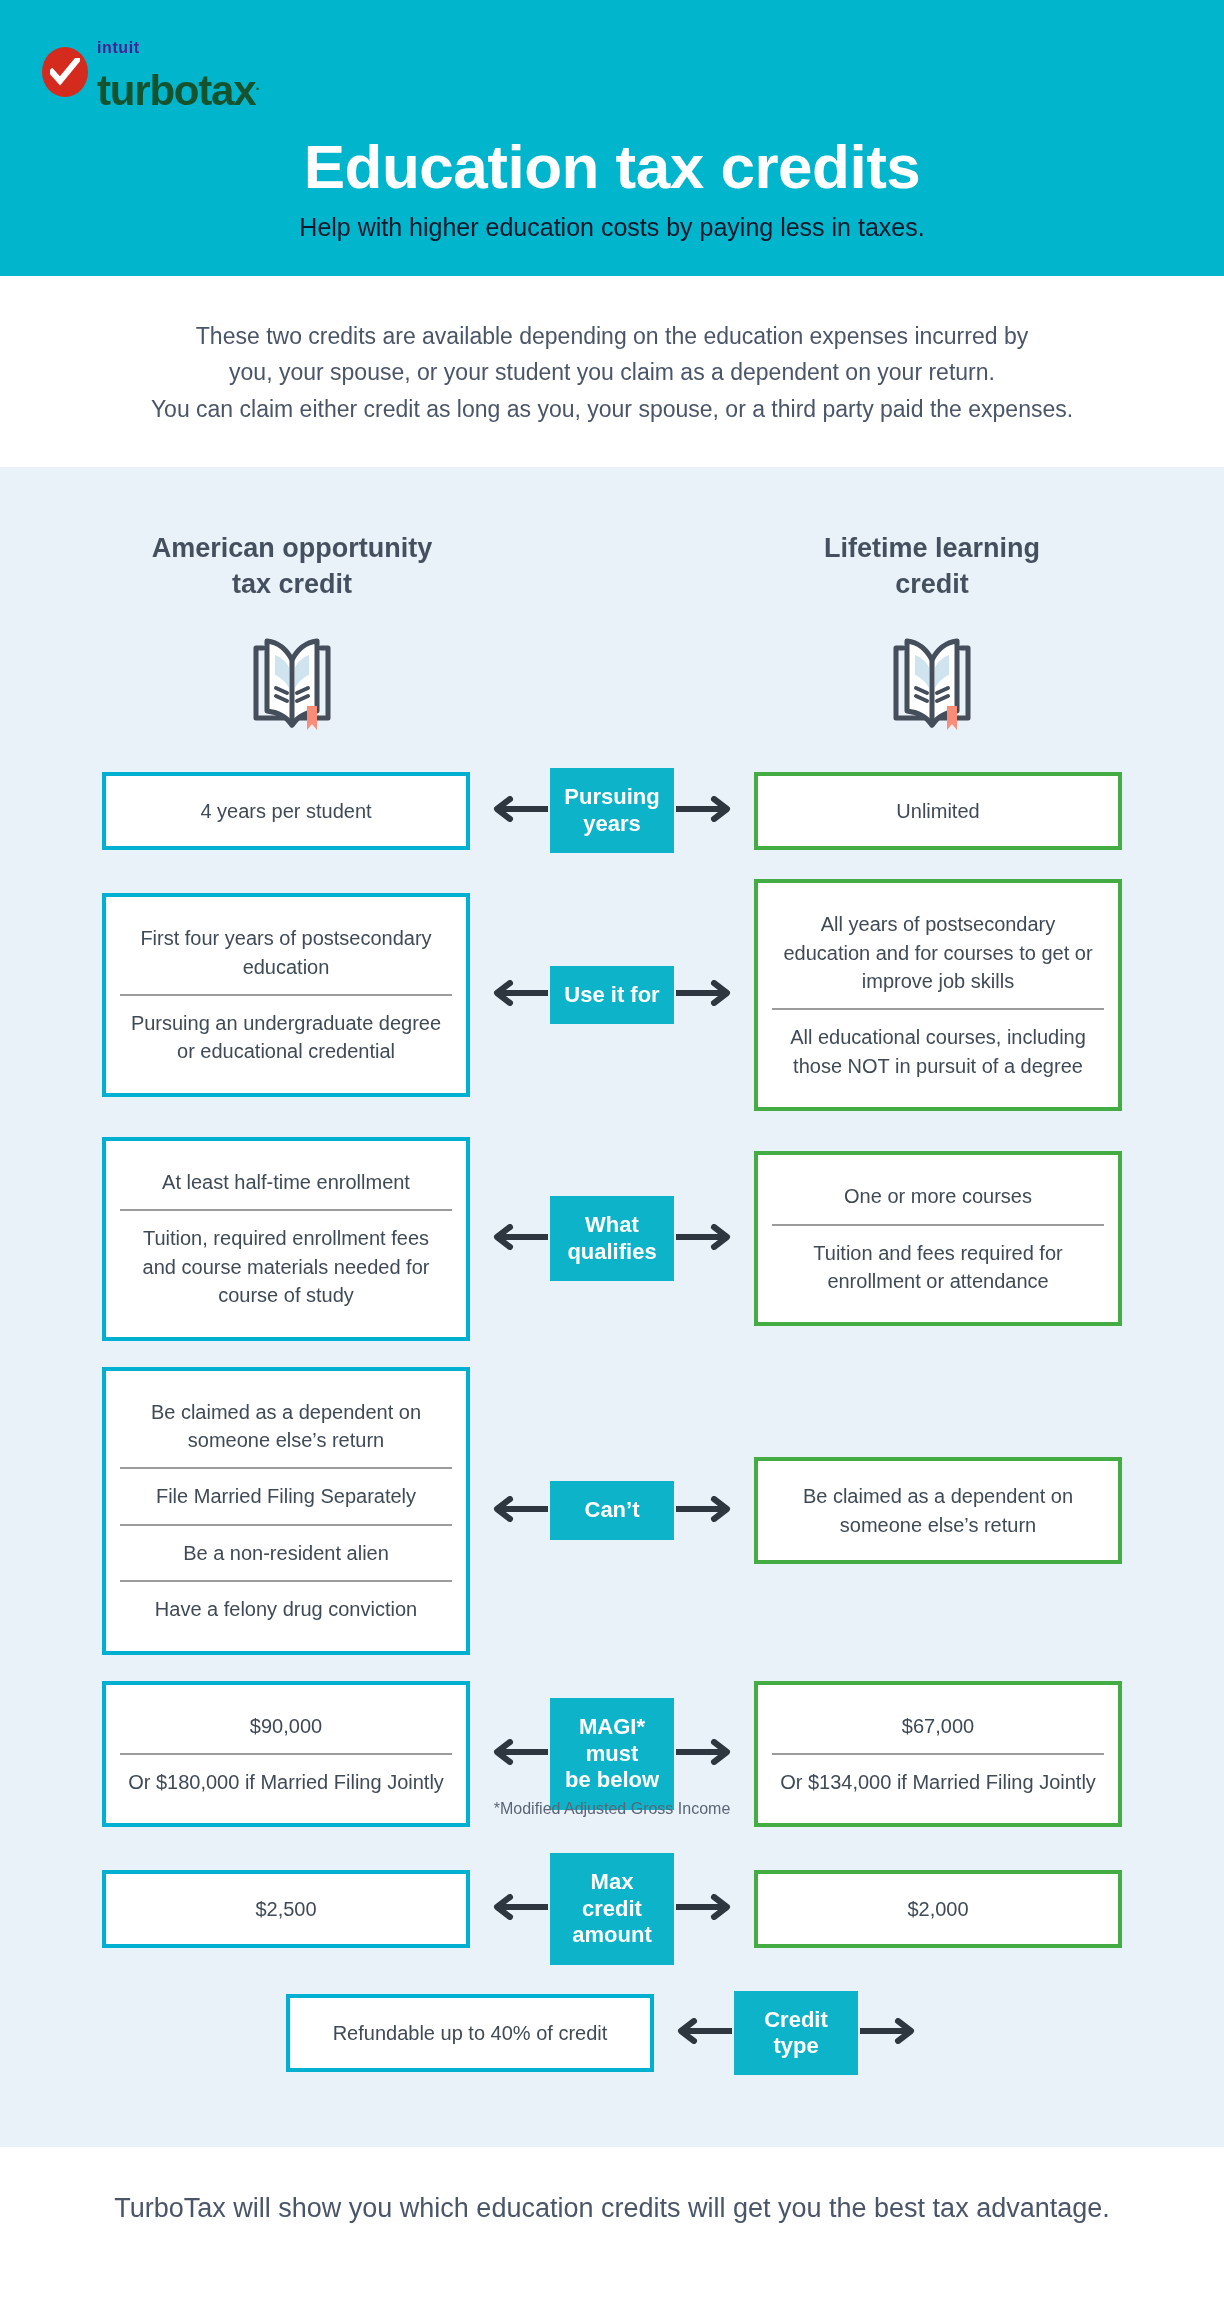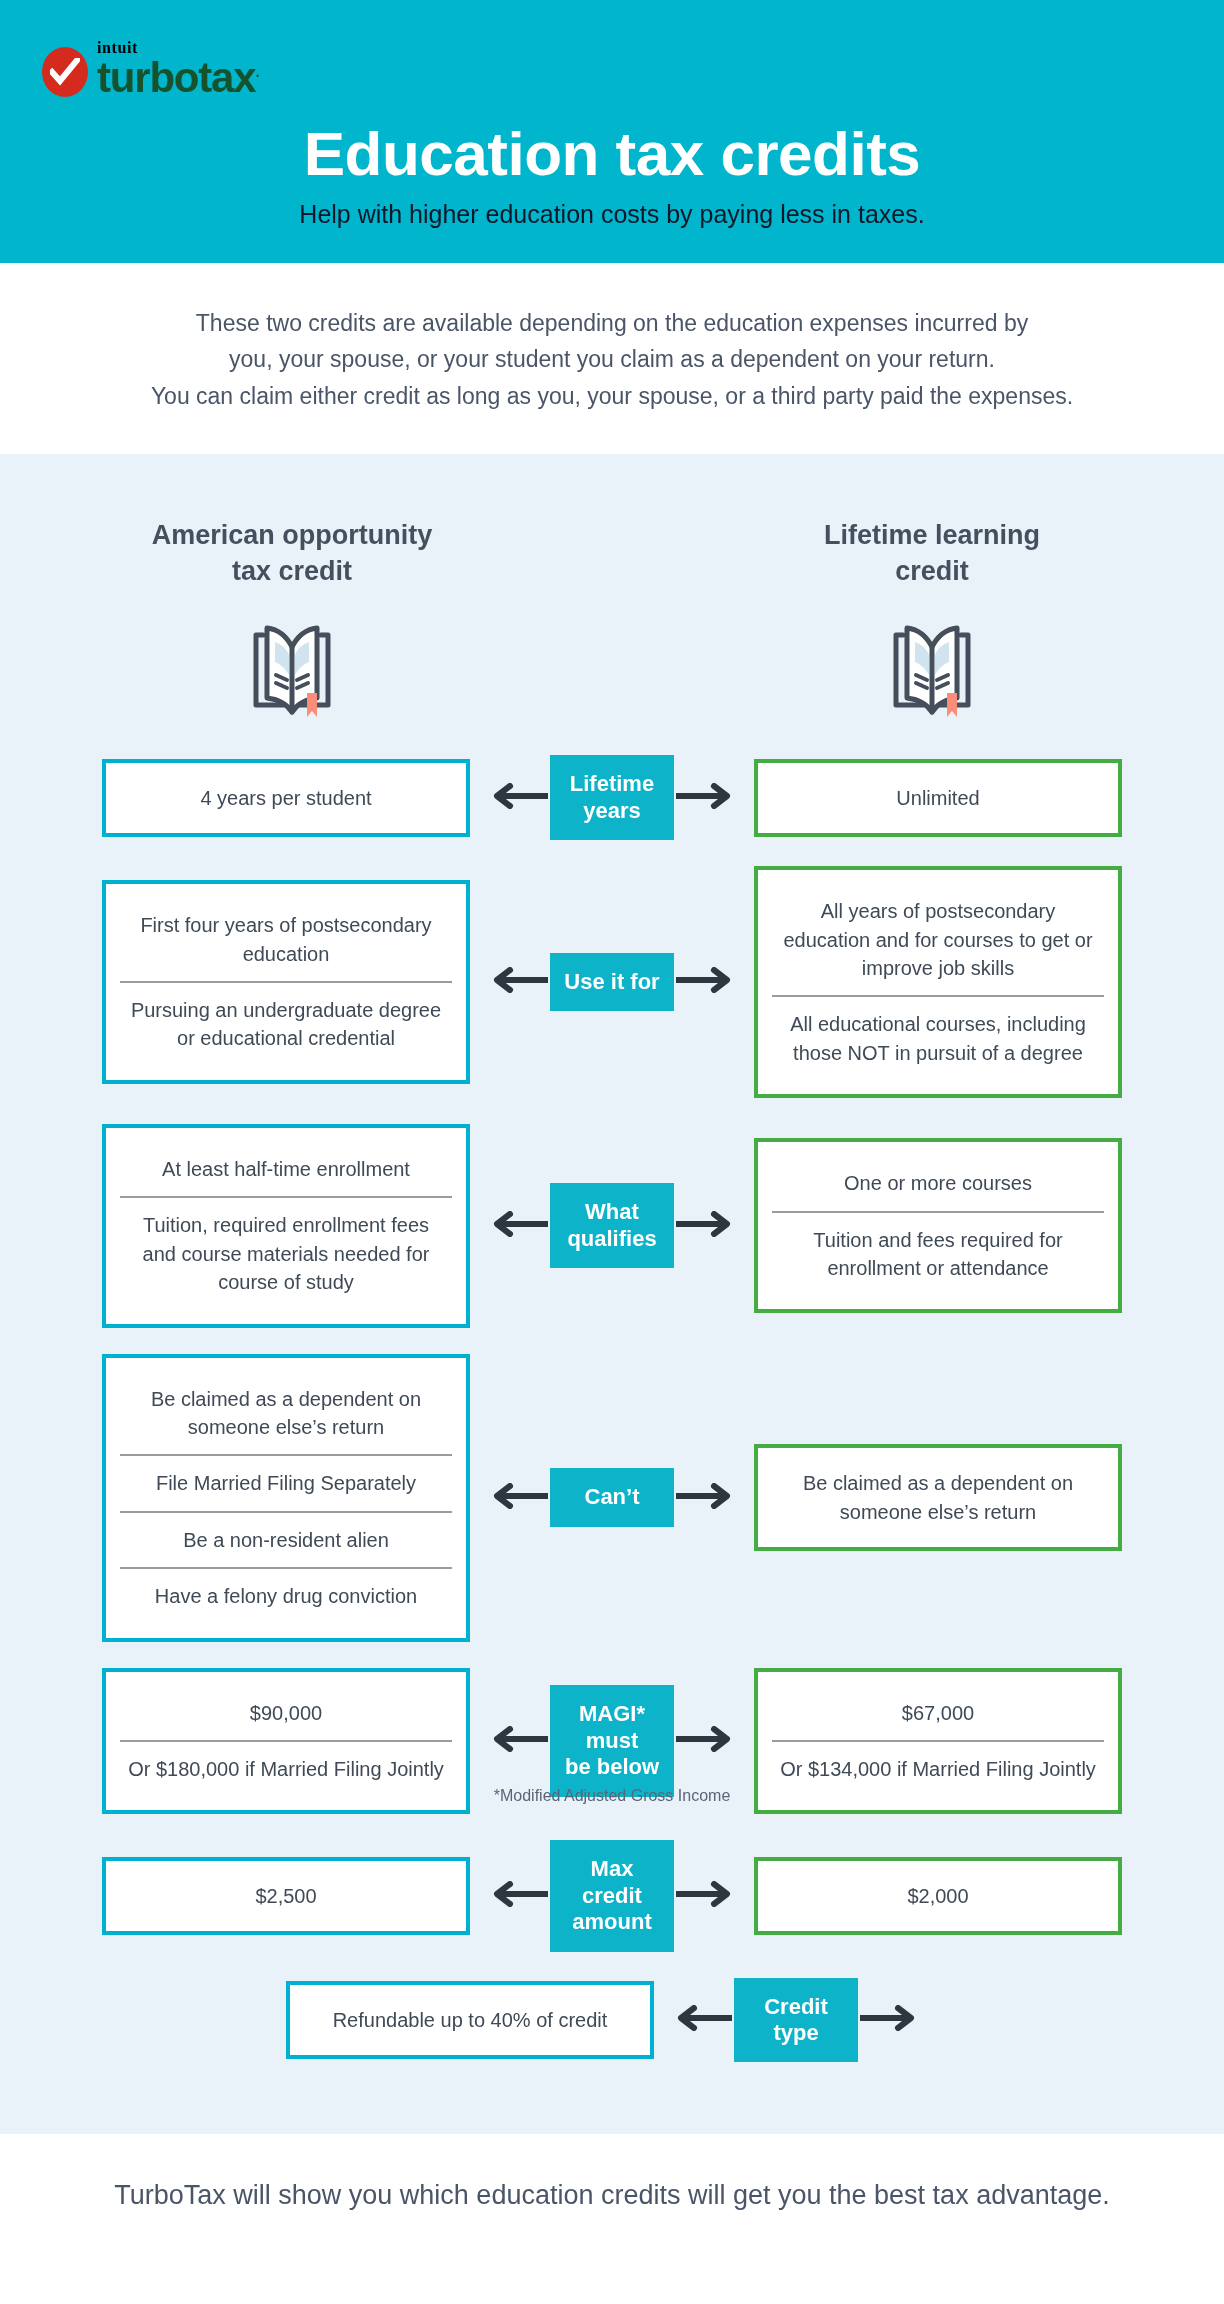--- a/index.html
+++ b/index.html
@@ -26,27 +26,26 @@
     width: 46px; height: 50px;
     background: #D52B1E;
     border-radius: 50%;
     position: relative;
     flex: 0 0 auto;
     margin-top: 7px;
   }
   .logo-check svg { position: absolute; left: 8px; top: 11px; }
   .logo-text { margin-left: 9px; line-height: 1; }
   .logo-intuit {
-    color: #000000;
+    color: #4c1d95;
     font-size: 16px;
     font-weight: bold;
     letter-spacing: 0.6px;
     display: block;
-    margin-bottom: 1px;
-    font-family: Liberation Serif, serif;
+    margin-bottom: 14px;
   }
   .logo-turbotax {
     color: #14532d;
     font-size: 42px;
     font-weight: bold;
     letter-spacing: -1.2px;
     display: block;
   }
   .logo-turbotax .reg { font-size: 15px; vertical-align: super; }
 
@@ -273,21 +272,21 @@
         </div>
         <div class="gap-left"></div>
         <div class="center">
           <div class="center-inner">
             <span class="arrow left"><svg width="58" height="26" viewBox="0 0 58 26">
                 <g stroke="#2E3740" stroke-width="6" fill="none" stroke-linecap="butt">
                   <path d="M58 13 L10 13"></path>
                   <path d="M20 3 L7 13 L20 23" stroke-linejoin="round" stroke-linecap="round"></path>
                 </g>
               </svg></span>
-            <div class="label-box"><span>Lifetime</span><br><span>years</span></div>
+            <div class="label-box"><span>Pursuing</span><br><span>years</span></div>
             <span class="arrow right"><svg width="58" height="26" viewBox="0 0 58 26">
                 <g stroke="#2E3740" stroke-width="6" fill="none" stroke-linecap="butt">
                   <path d="M0 13 L48 13"></path>
                   <path d="M38 3 L51 13 L38 23" stroke-linejoin="round" stroke-linecap="round"></path>
                 </g>
               </svg></span>
           </div>
         </div>
         <div class="gap-right"></div>
         <div class="side right thin">

